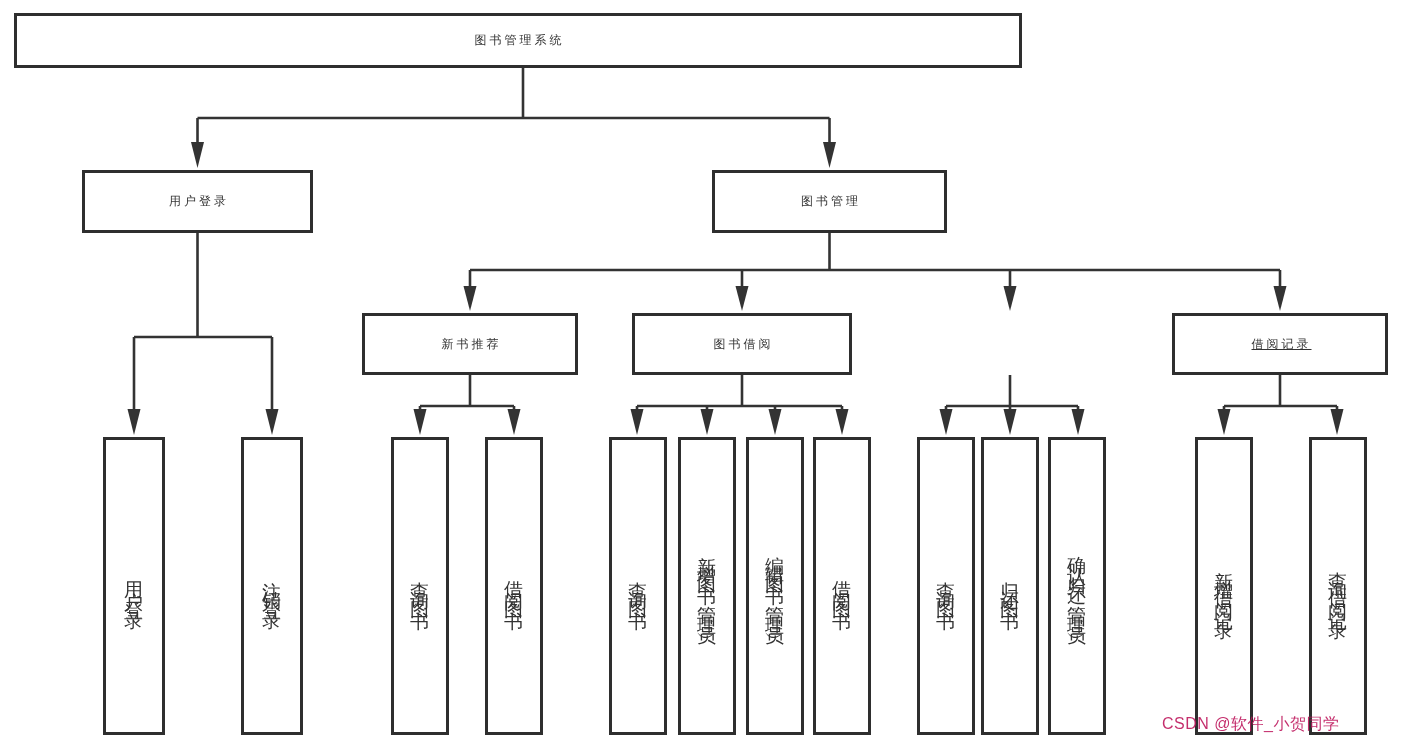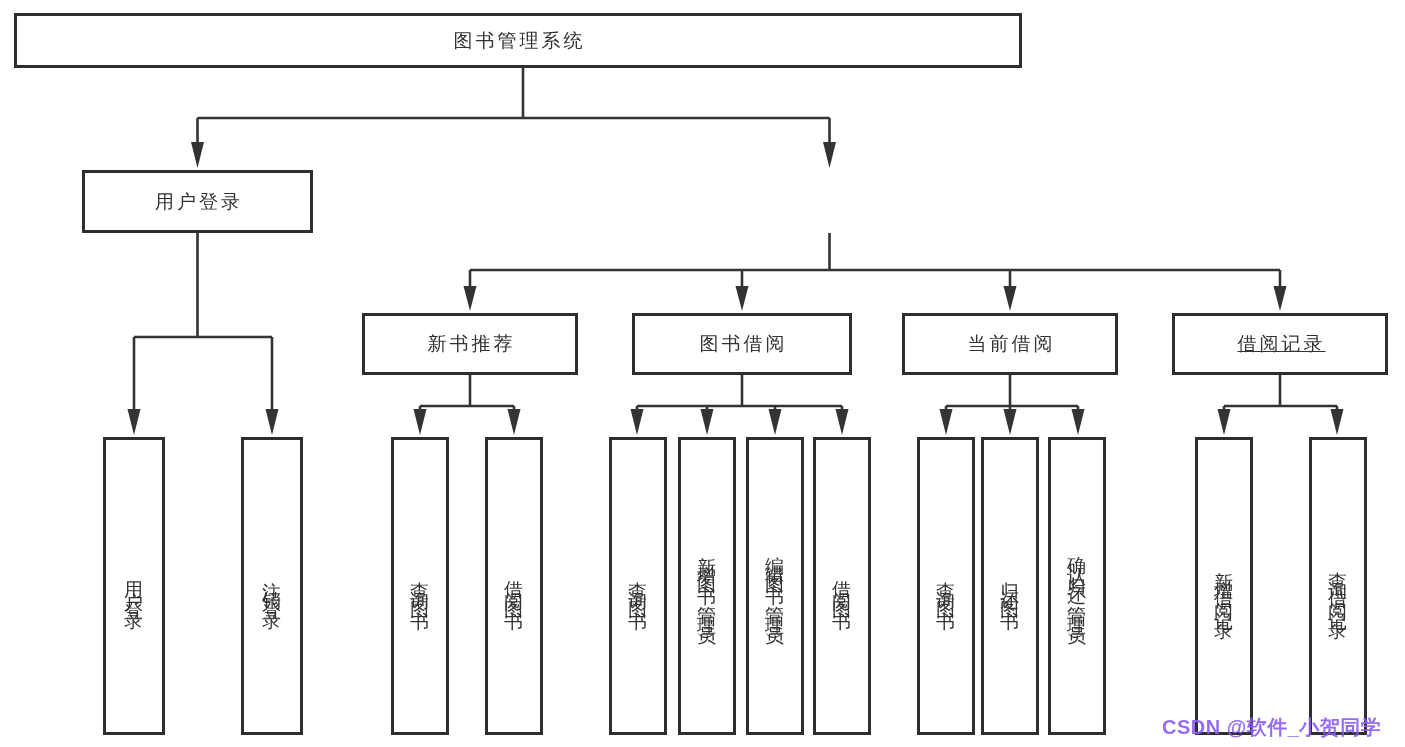--- a/index.html
+++ b/index.html
@@ -22,42 +22,41 @@
     box-sizing: border-box;
     border: 3px solid #2e2e2e;
     background: #ffffff;
     display: flex;
     align-items: center;
     justify-content: center;
     color: #333333;
     z-index: 2;
   }
   .box.h {
-    font-size: 19px;
+    font-size: 12px;
     letter-spacing: 3px;
     text-indent: 3px;
     white-space: nowrap;
   }
   .box.v {
     writing-mode: vertical-rl;
     font-size: 19px;
     letter-spacing: 10px;
     line-height: 1.0;
   }
   #watermark {
     position: absolute;
     left: 1162px;
     top: 714px;
-    font-size: 20px;
-    color: #8b5cf6;
+    font-size: 16px;
+    color: #be185d;
     opacity: 0.9;
     white-space: nowrap;
     z-index: 5;
     letter-spacing: 0.5px;
-    font-weight: bold;
   }
   .lines { fill: none; stroke: #333333; stroke-width: 2.6px; }
   .arrows { fill: #333333; stroke: none; }
 </style>
 </head>
 <body>
 
 <div id="stage">
 
   <svg id="connectors" viewBox="0 0 1405 747" xmlns="http://www.w3.org/2000/svg">
@@ -125,24 +124,24 @@
       <polygon points="1010,435 1003.5,409 1016.5,409"></polygon>
       <polygon points="1078,435 1071.5,409 1084.5,409"></polygon>
       <polygon points="1224,435 1217.5,409 1230.5,409"></polygon>
       <polygon points="1337,435 1330.5,409 1343.5,409"></polygon>
     </g>
   </svg>
 
   <div class="box h" style="left:14px; top:13px; width:1008px; height:55px;">图书管理系统</div>
 
   <div class="box h" style="left:82px; top:170px; width:231px; height:63px;">用户登录</div>
+  <div class="box h" style="left:712px; top:170px; width:235px; height:63px;">图书管理</div>
 
   <div class="box h" style="left:362px; top:313px; width:216px; height:62px;">新书推荐</div>
   <div class="box h" style="left:632px; top:313px; width:220px; height:62px;text-align:right;">图书借阅</div>
-  <div class="box h" style="left:902px; top:313px; width:216px; height:62px;">当前借阅</div>
   <div class="box h" style="left:1172px; top:313px; width:216px; height:62px;text-decoration:underline;">借阅记录</div>
 
   <div class="box v" style="left:103px; top:437px; width:62px; height:298px;">用户登录</div>
   <div class="box v" style="left:241px; top:437px; width:62px; height:298px;">注销登录</div>
 
   <div class="box v" style="left:391px; top:437px; width:58px; height:298px;">查询图书</div>
   <div class="box v" style="left:485px; top:437px; width:58px; height:298px;">借阅图书</div>
 
   <div class="box v" style="left:609px; top:437px; width:58px; height:298px;">查询图书</div>
   <div class="box v" style="left:678px; top:437px; width:58px; height:298px;">新增图书（管理员）</div>

